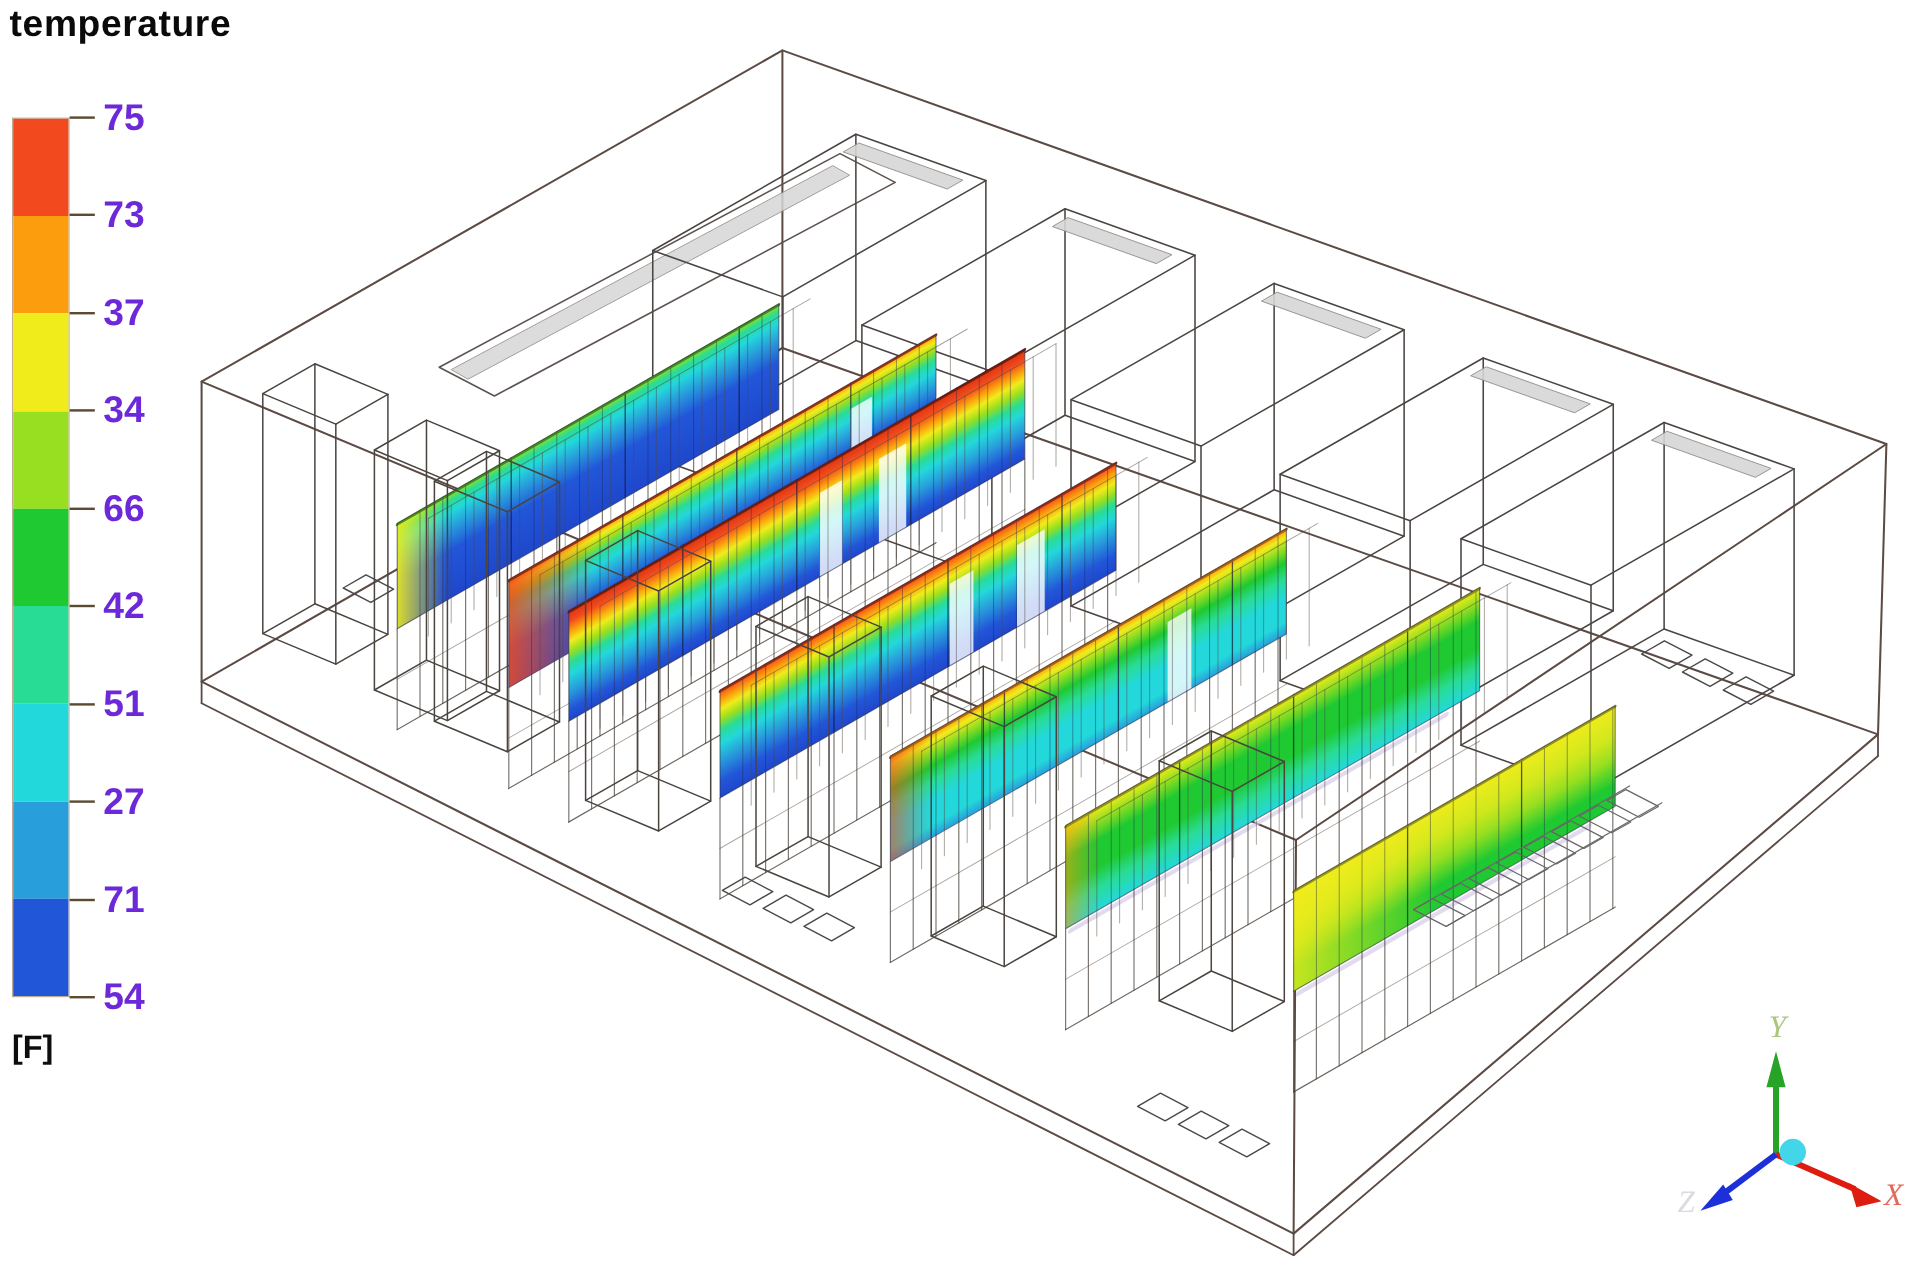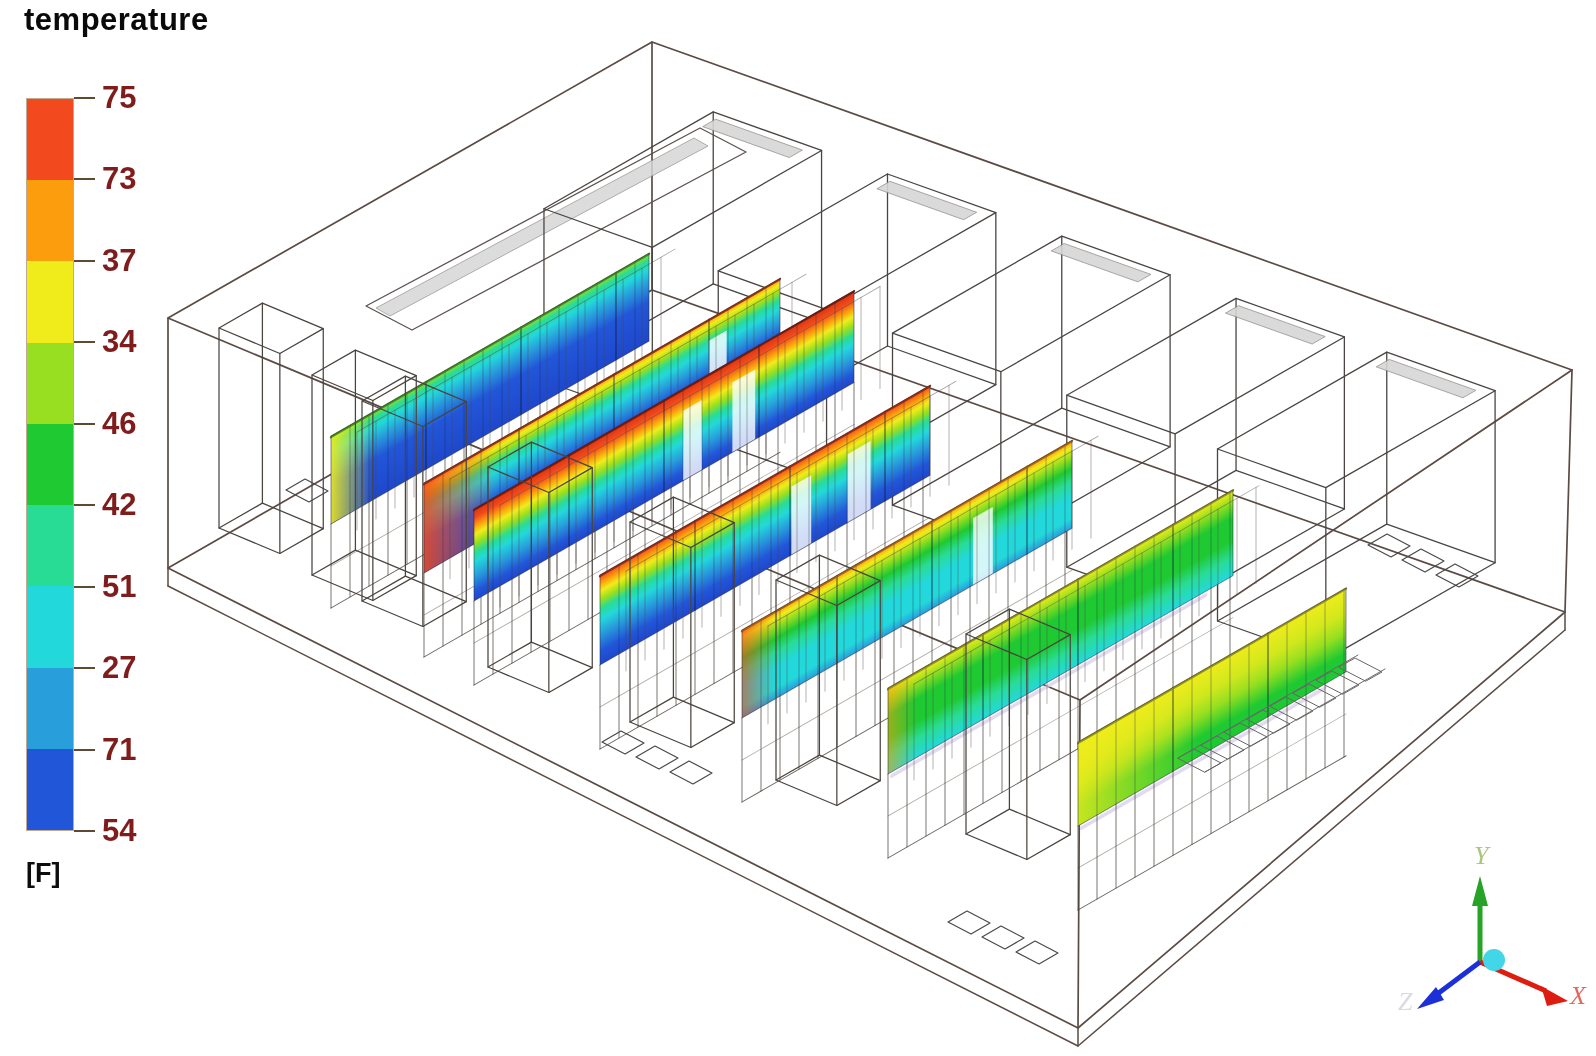--- a/index.html
+++ b/index.html
@@ -1,26 +1,26 @@
 <!DOCTYPE html>
 <html><head>
 <meta charset="utf-8">
 <style>
   html,body{margin:0;padding:0;background:#ffffff;}
   #stage{position:relative;width:1596px;height:1056px;background:#ffffff;overflow:hidden;
          font-family:"Liberation Sans",sans-serif;}
   #scene{position:absolute;left:0;top:0;}
-  .legend{position:absolute;left:16px;top:0;width:240px;height:749px;z-index:5;}
+  .legend{position:absolute;left:0;top:0;width:240px;height:749px;z-index:5;}
   .title{position:absolute;left:8px;top:2px;font-size:31px;font-weight:700;color:#0a0a0a;letter-spacing:0.5px;}
   .subtitle{position:absolute;left:8px;top:41px;font-size:24px;font-weight:600;color:#111;}
   .colorbar{position:absolute;left:10px;top:98px;width:48px;height:733px;display:flex;flex-direction:column;
             border:1px solid rgba(140,100,60,.55);box-sizing:border-box;}
   .band{flex:1 1 auto;}
   .tick{position:absolute;left:58px;width:21px;height:2px;background:#5d4a33;}
-  .lbl{position:absolute;left:86px;transform:translateY(-50%);font-size:31px;font-weight:600;color:#7f1d1d;}
+  .lbl{position:absolute;left:86px;transform:translateY(-50%);font-size:31px;font-weight:600;color:#6d28d9;}
   .unit{position:absolute;left:10px;top:858px;font-size:27px;font-weight:700;color:#0d0d0d;}
   #scene text{font-family:"Liberation Serif",serif;font-size:26px;font-style:italic;}
 </style>
 </head>
 <body>
 
 <div id="stage">
 
   <svg id="scene" width="1596" height="1056" viewBox="0 0 1596 1056">
     <defs>
@@ -755,21 +755,21 @@
     <i class="tick" style="top:504px"></i>
     <i class="tick" style="top:586px"></i>
     <i class="tick" style="top:667px"></i>
     <i class="tick" style="top:749px"></i>
     <i class="tick" style="top:830px"></i>
 
     <div class="lbl" style="top:98px">75</div>
     <div class="lbl" style="top:179px">73</div>
     <div class="lbl" style="top:261px">37</div>
     <div class="lbl" style="top:342px">34</div>
-    <div class="lbl" style="top:424px">46</div>
+    <div class="lbl" style="top:424px">66</div>
     <div class="lbl" style="top:505px">42</div>
     <div class="lbl" style="top:587px">51</div>
     <div class="lbl" style="top:668px">27</div>
     <div class="lbl" style="top:750px">71</div>
     <div class="lbl" style="top:831px">54</div>
 
     <div class="unit">[F]</div>
   </div>
 </div>
 

